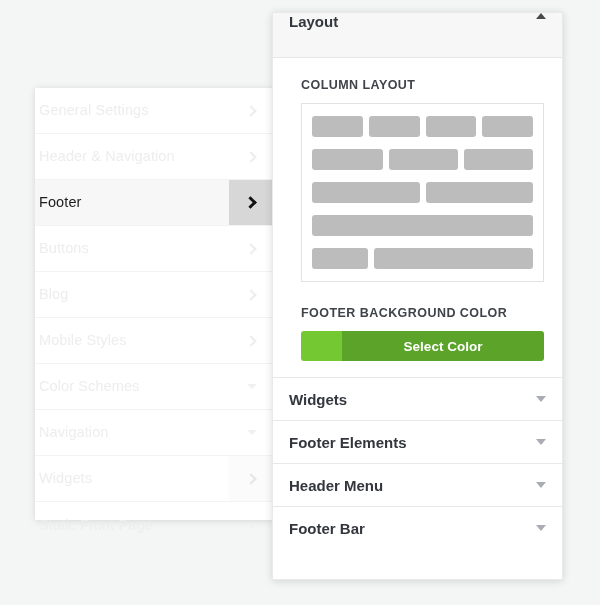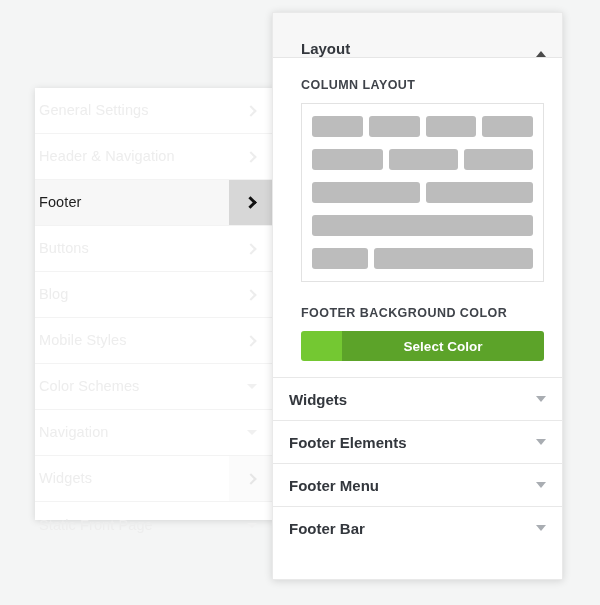--- a/index.html
+++ b/index.html
@@ -103,22 +103,22 @@
     background: #ffffff;
     box-shadow: 0 1px 8px rgba(0,0,0,0.14);
     border: 1px solid #e9e9e9;
   }
 
   .panel-header {
     height: 45px;
     background: #f7f7f7;
     border-bottom: 1px solid #e6e6e6;
     display: flex;
-    align-items: flex-end;
-    padding: 0 28px;
+    align-items: flex-start;
+    padding: 0 16px;
     position: relative;
   }
   .panel-header-title {
     font-size: 15px;
     color: #33373d;
     font-weight: bold;
   }
   .tri-up {
     position: absolute;
     right: 16px;
@@ -314,21 +314,21 @@
   <div id="accordion-sections">
       <div class="accordion-row">
         <span class="accordion-title">Widgets</span>
         <span class="tri-down-dark"></span>
       </div>
       <div class="accordion-row">
         <span class="accordion-title">Footer Elements</span>
         <span class="tri-down-dark"></span>
       </div>
       <div class="accordion-row">
-        <span class="accordion-title">Footer Menu</span>
+        <span class="accordion-title">Header Menu</span>
         <span class="tri-down-dark"></span>
       </div>
       <div class="accordion-row">
         <span class="accordion-title">Footer Bar</span>
         <span class="tri-down-dark"></span>
       </div>
     </div>
 </div>
 
 </body></html>

